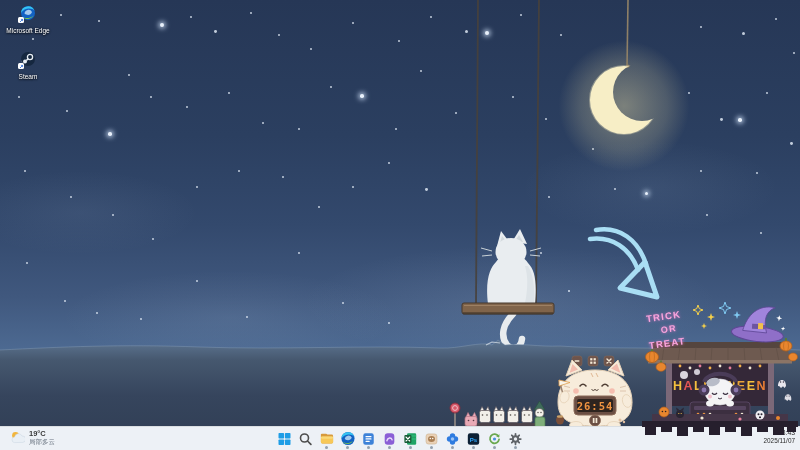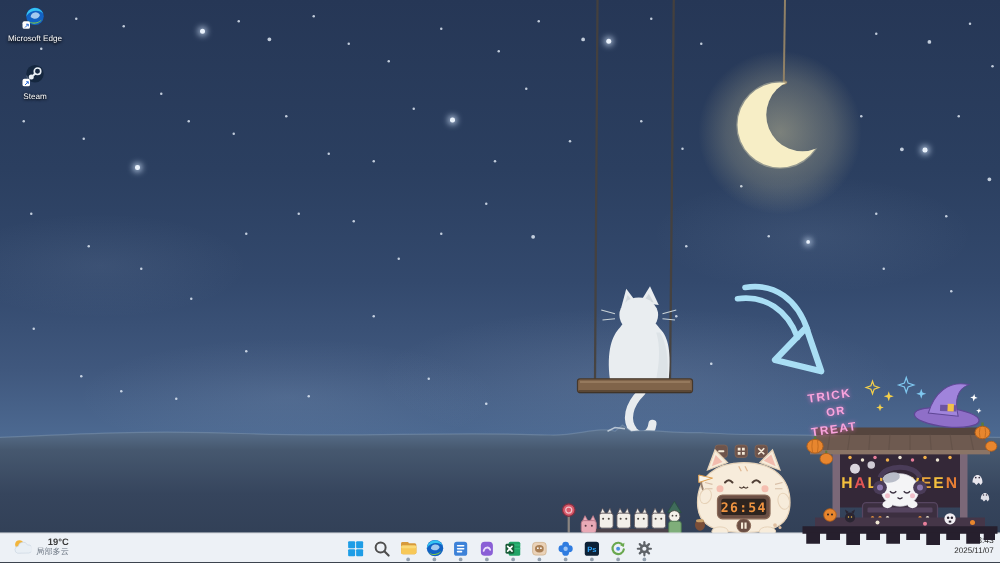--- a/index.html
+++ b/index.html
@@ -13,21 +13,21 @@
   
   .dicon{position:absolute;width:52px;text-align:center;cursor:default;}
   .dicon .glyph{display:inline-block;position:relative;width:16px;height:16px;}
   .dicon .lbl{margin-top:2px;font-size:6.5px;line-height:8px;color:#fff;
     text-shadow:0 1px 2px rgba(0,0,0,.85),0 0 2px rgba(0,0,0,.6);}
   .badge{position:absolute;left:-2px;bottom:-2px;width:6px;height:6px;background:#fff;
     border-radius:1.5px;display:flex;align-items:center;justify-content:center;}
   
   #taskbar{position:absolute;left:0;bottom:0;width:800px;height:23px;background:#edf1f6;
     border-top:1px solid rgba(0,0,0,.08);z-index:15;}
-  #weather{position:absolute;left:10px;top:2px;display:flex;align-items:center;gap:4px;cursor:pointer;text-align:right;}
+  #weather{position:absolute;left:10px;top:2px;display:flex;align-items:center;gap:4px;cursor:pointer;}
   #weather .wtxt{display:flex;flex-direction:column;}
   #weather .temp{font-size:7.5px;font-weight:bold;color:#3a3a3a;line-height:9px;}
   #weather .cond{font-size:6.5px;color:#6a7480;line-height:8px;}
   #tb-center{position:absolute;left:50%;top:0;transform:translateX(-50%);height:23px;
     display:flex;align-items:center;gap:3px;}
   .tb-icon{position:relative;width:18px;height:22px;display:flex;align-items:center;justify-content:center;cursor:pointer;border-radius:3px;}
   .tb-dot{position:absolute;bottom:1px;left:50%;transform:translateX(-50%);width:3px;height:2.5px;border-radius:2px;background:#93a0ae;}
   #tray{position:absolute;right:5px;top:2px;text-align:right;cursor:pointer;}
   #tray .t1{font-size:6.8px;color:#2b2b2b;line-height:8px;}
   #tray .t2{font-size:6.4px;color:#2b2b2b;line-height:8px;}

